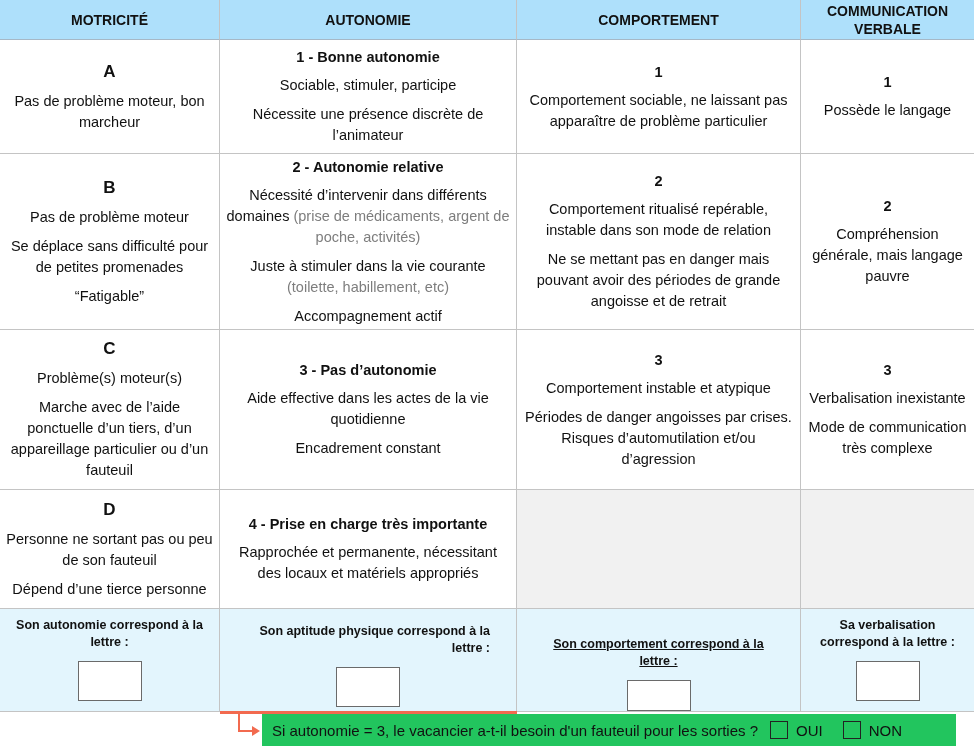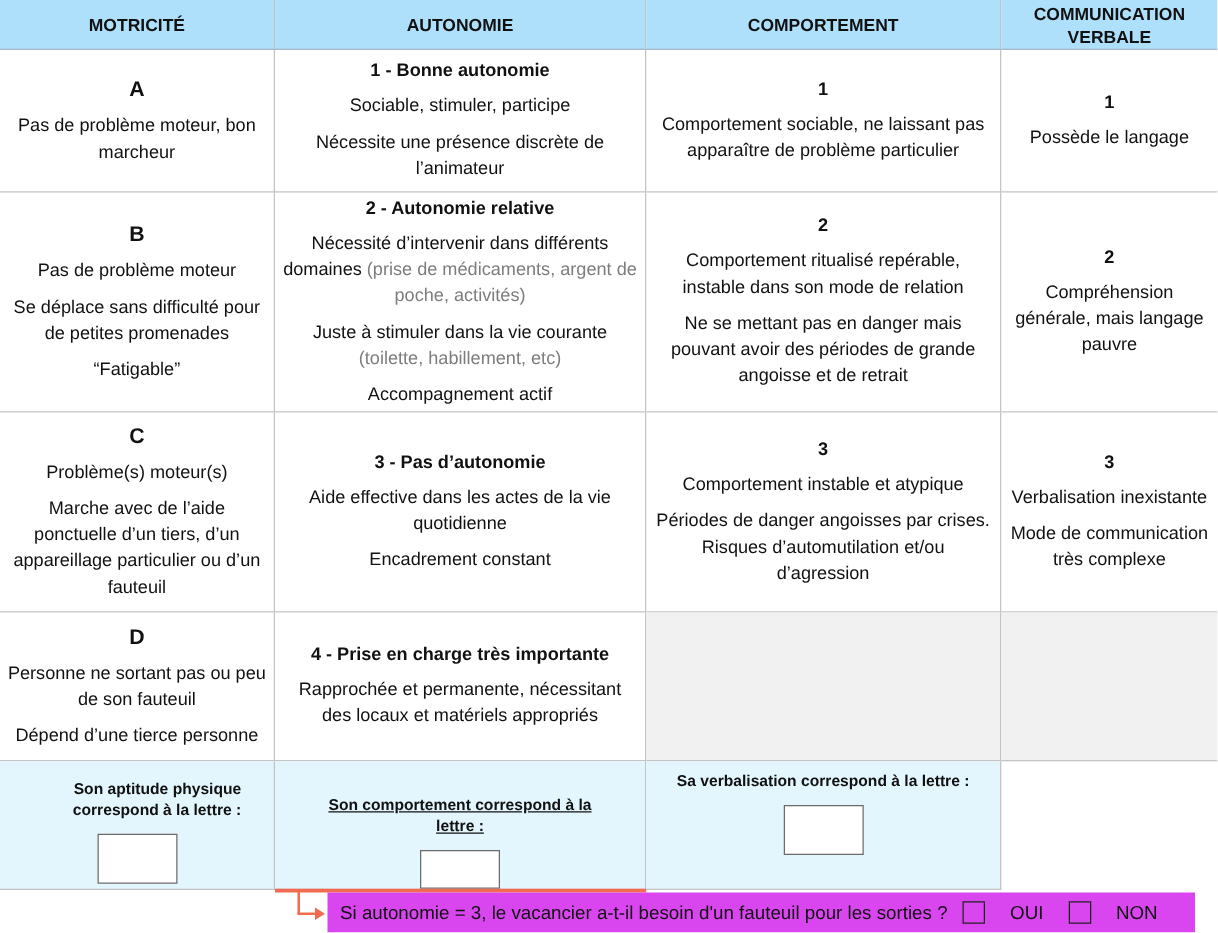--- a/index.html
+++ b/index.html
@@ -39,25 +39,25 @@
 
     .redline { position: absolute; left: 220px; top: 711px; width: 297px; height: 3px; background: #f26a4f; }
     .arrow-v { position: absolute; left: 238px; top: 713px; width: 2px; height: 18px; background: #f26a4f; }
     .arrow-h { position: absolute; left: 238px; top: 730px; width: 15px; height: 2px; background: #f26a4f; }
     .arrow-head {
       position: absolute; left: 252px; top: 726px; width: 0; height: 0;
       border-top: 5px solid transparent; border-bottom: 5px solid transparent; border-left: 8px solid #f26a4f;
     }
     .question {
       position: absolute; left: 262px; top: 714px; width: 694px; height: 32px;
-      background: #d946ef; display: flex; align-items: center; padding-left: 10px;
+      background: #22c55e; display: flex; align-items: center; padding-left: 10px;
       font-size: 15px;
     }
     .q-text { margin-right: 12px; }
-    .chk { display: flex; align-items: center; margin-right: 20px; gap: 12px; }
+    .chk { display: flex; align-items: center; margin-right: 20px; }
     .chk-box { width: 18px; height: 18px; border: 1.5px solid #222; background: transparent; margin-right: 8px; }
   </style>
 </head>
 <body>
 
 <div class="grid">
 
   <div class="cell hdr">MOTRICITÉ</div>
   <div class="cell hdr">AUTONOMIE</div>
   <div class="cell hdr">COMPORTEMENT</div>
@@ -131,20 +131,24 @@
     <div class="p">Personne ne sortant pas ou peu de son fauteuil</div>
     <div class="p">Dépend d’une tierce personne</div>
   </div>
   <div class="cell">
     <div class="title">4 - Prise en charge très importante</div>
     <div class="p">Rapprochée et permanente, nécessitant des locaux et matériels appropriés</div>
   </div>
   <div class="cell grey"></div>
   <div class="cell grey"></div>
 
+  <div class="cell ans">
+    <div class="q">Son autonomie correspond à la lettre :</div>
+    <div class="box"></div>
+  </div>
   <div class="cell ans" style="padding-top:14px;text-align:right;">
     <div class="q" style="padding:0 20px;">Son aptitude physique correspond à la lettre :</div>
     <div class="box"></div>
   </div>
   <div class="cell ans" style="padding-top:27px;text-decoration:underline;">
     <div class="q" style="padding:0 30px;">Son comportement correspond à la lettre :</div>
     <div class="box"></div>
   </div>
   <div class="cell ans">
     <div class="q">Sa verbalisation correspond à la lettre :</div>

